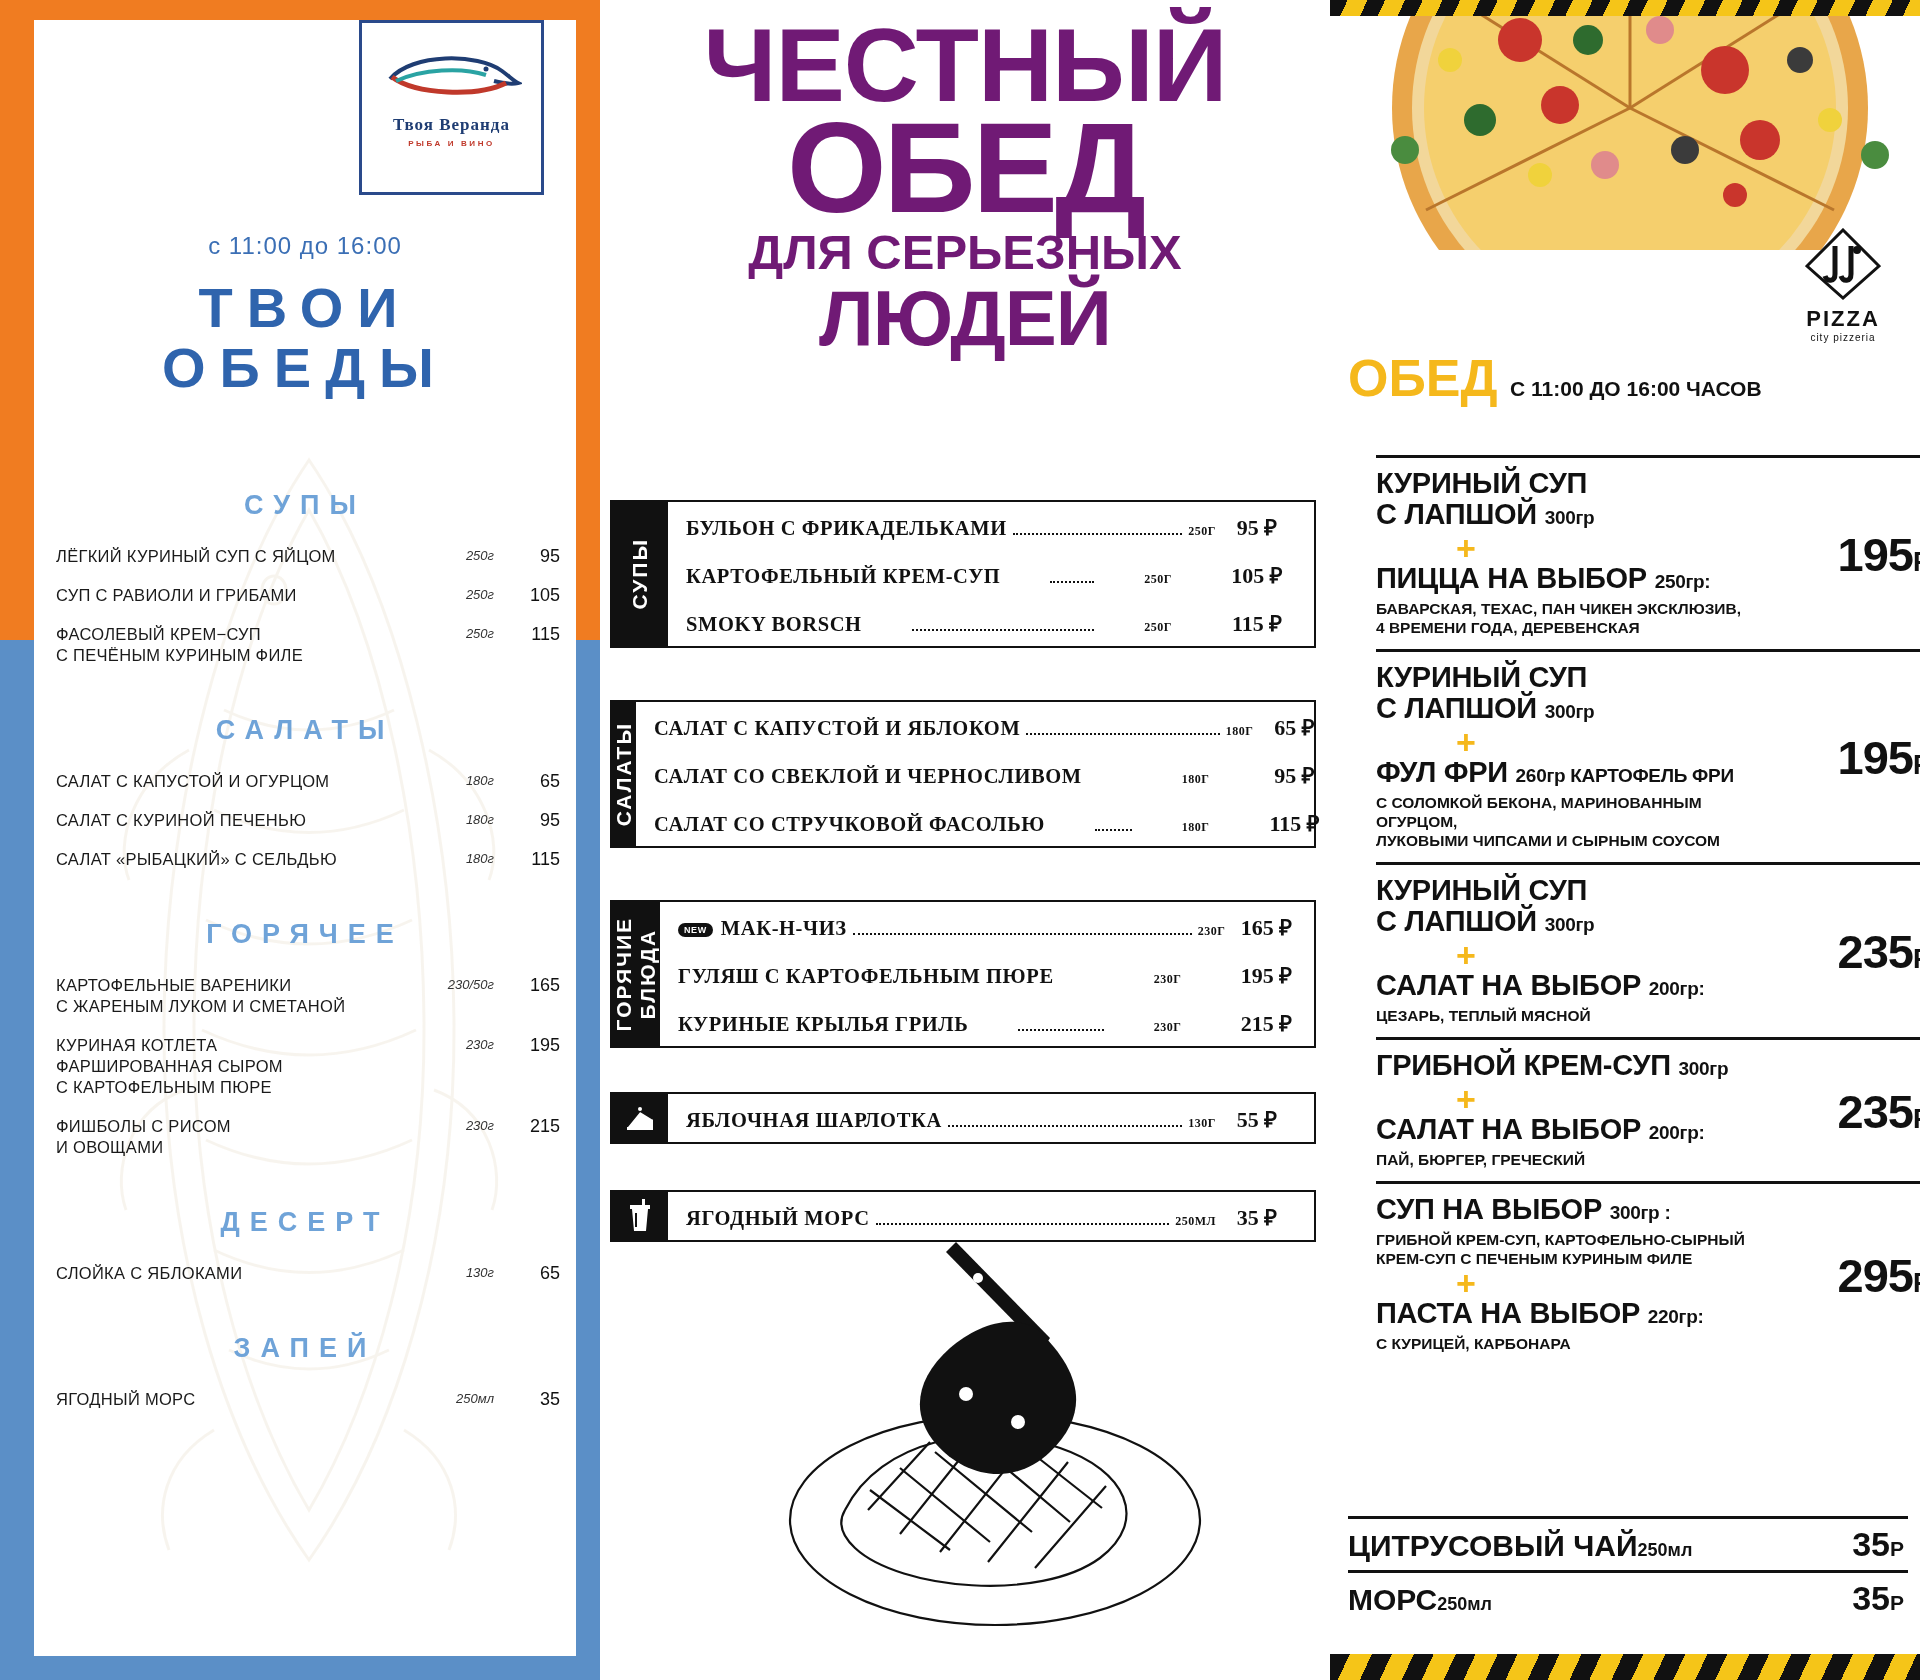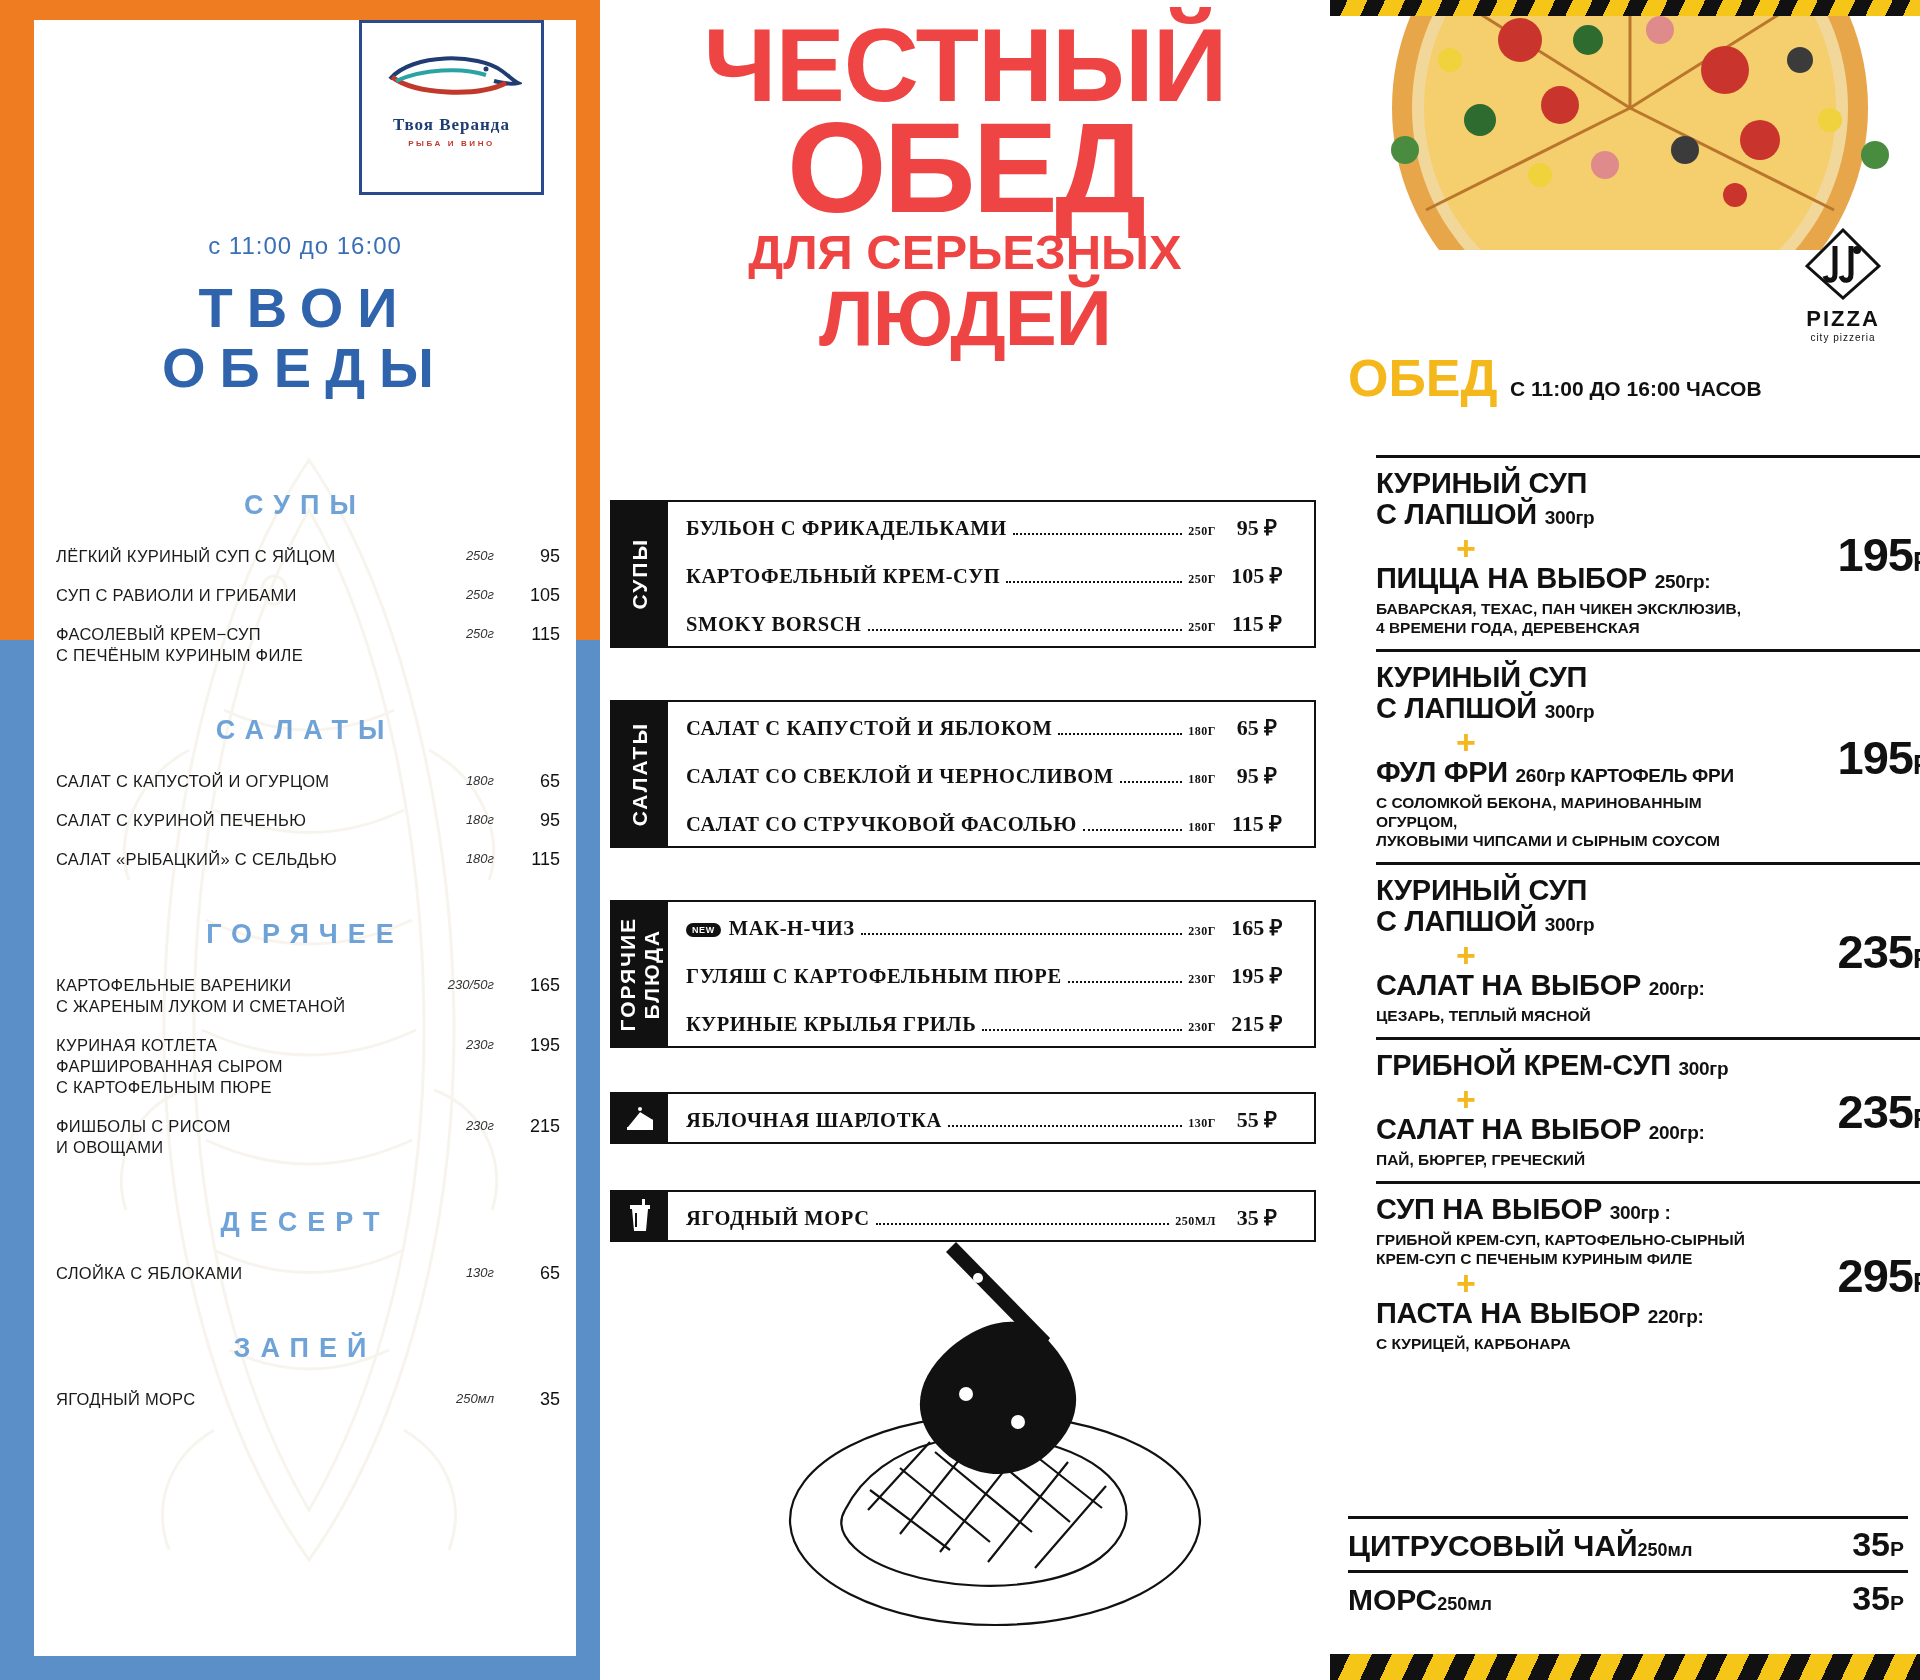--- a/index.html
+++ b/index.html
@@ -87,21 +87,21 @@
   .p1-body { position: absolute; left: 0; top: 470px; width: 542px; }
   .sec-gap { height: 40px; }
 
   
   .panel2 {
     position: absolute; left: 600px; top: 0; width: 730px; height: 1680px;
     background: #fff;
   }
   .p2-head {
     position: absolute; left: 0; top: 18px; width: 730px; text-align: center;
-    color: #ef4444;
+    color: #701a75;
   }
   .p2-h1 { font-size: 104px; font-weight: bold; line-height: 94px; letter-spacing: -1px; }
   .p2-h2 { font-size: 128px; font-weight: bold; line-height: 112px; letter-spacing: -3px; }
   .p2-h3 { font-size: 49px; font-weight: bold; line-height: 56px; letter-spacing: 0px; }
   .p2-h4 { font-size: 78px; font-weight: bold; line-height: 76px; letter-spacing: -1px; }
 
   .p2-block { position: absolute; left: 10px; width: 706px; }
   .p2-group { display: flex; border: 2px solid #111; }
   .p2-tab {
     width: 56px; background: #111; color: #fff; font-weight: bold;
@@ -110,21 +110,21 @@
   }
   .p2-tab span {
     writing-mode: vertical-rl; transform: rotate(180deg);
     text-align: center; line-height: 24px;
   }
   .p2-rows { flex: 1; }
   .p2-row {
     display: flex; align-items: baseline; padding: 9px 16px 9px 18px;
     font-family: "Liberation Serif", serif;
   }
-  .p2-row + .p2-row { border-top: 0; }
+  .p2-row + .p2-row { border-top: 0; gap: 44px; }
   .p2-dish {
     font-size: 20.5px; font-weight: bold; letter-spacing: .6px;
     white-space: nowrap; color: #111;
   }
   .p2-dots {
     flex: 1; border-bottom: 2.5px dotted #111; margin: 0 6px 5px 6px; height: 1px;
   }
   .p2-g { font-size: 12px; font-weight: bold; color: #111; letter-spacing: .5px; }
   .p2-p { width: 82px; text-align: center; font-size: 22px; font-weight: bold; color: #111; }
   .new-badge {

